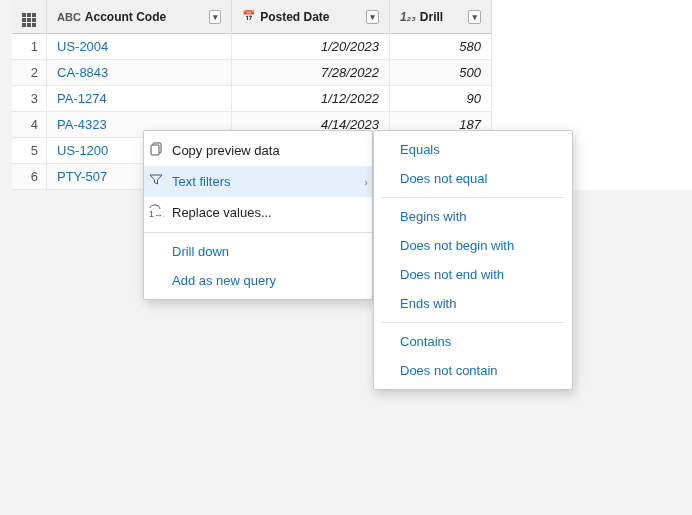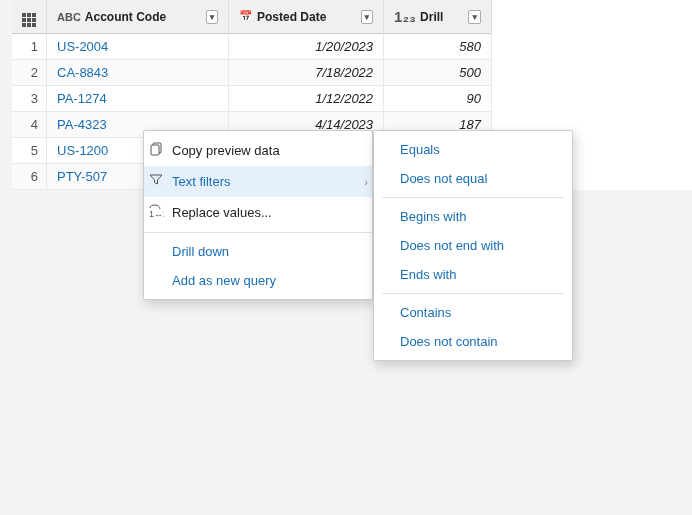--- a/index.html
+++ b/index.html
@@ -228,38 +228,38 @@
         </th>
         <th>
           <div class="th-inner">
             <span class="col-icon">📅</span>
             <span>Posted Date</span>
             <span class="dropdown-arrow">▾</span>
           </div>
         </th>
         <th>
           <div class="th-inner">
-            <span class="col-icon" style="font-size:15px;">1₂₃</span>
+            <span class="col-icon" style="font-size:12px;font-style:italic;">1₂₃</span>
             <span>Drill</span>
             <span class="dropdown-arrow">▾</span>
           </div>
         </th>
       </tr>
     </thead>
     <tbody>
       <tr>
         <td class="row-num rn-col">1</td>
         <td>US-2004</td>
         <td class="num" style="font-style:italic;color:#222;">1/20/2023</td>
         <td class="num">580</td>
       </tr>
       <tr>
         <td class="row-num rn-col">2</td>
         <td>CA-8843</td>
-        <td class="num" style="font-style:italic;color:#222;">7/18/2022</td>
+        <td class="num" style="font-style:italic;color:#222;">7/28/2022</td>
         <td class="num">500</td>
       </tr>
       <tr>
         <td class="row-num rn-col">3</td>
         <td>PA-1274</td>
         <td class="num" style="font-style:italic;color:#222;">1/12/2022</td>
         <td class="num">90</td>
       </tr>
       <tr>
         <td class="row-num rn-col">4</td>
@@ -327,20 +327,23 @@
     <span>Equals</span>
   </div>
   <div class="submenu-item">
     <span>Does not equal</span>
   </div>
   <hr class="submenu-divider">
   <div class="submenu-item">
     <span>Begins with</span>
   </div>
   <div class="submenu-item">
+    <span>Does not begin with</span>
+  </div>
+  <div class="submenu-item">
     <span>Does not end with</span>
   </div>
   <div class="submenu-item">
     <span>Ends with</span>
   </div>
   <hr class="submenu-divider">
   <div class="submenu-item">
     <span>Contains</span>
   </div>
   <div class="submenu-item">

